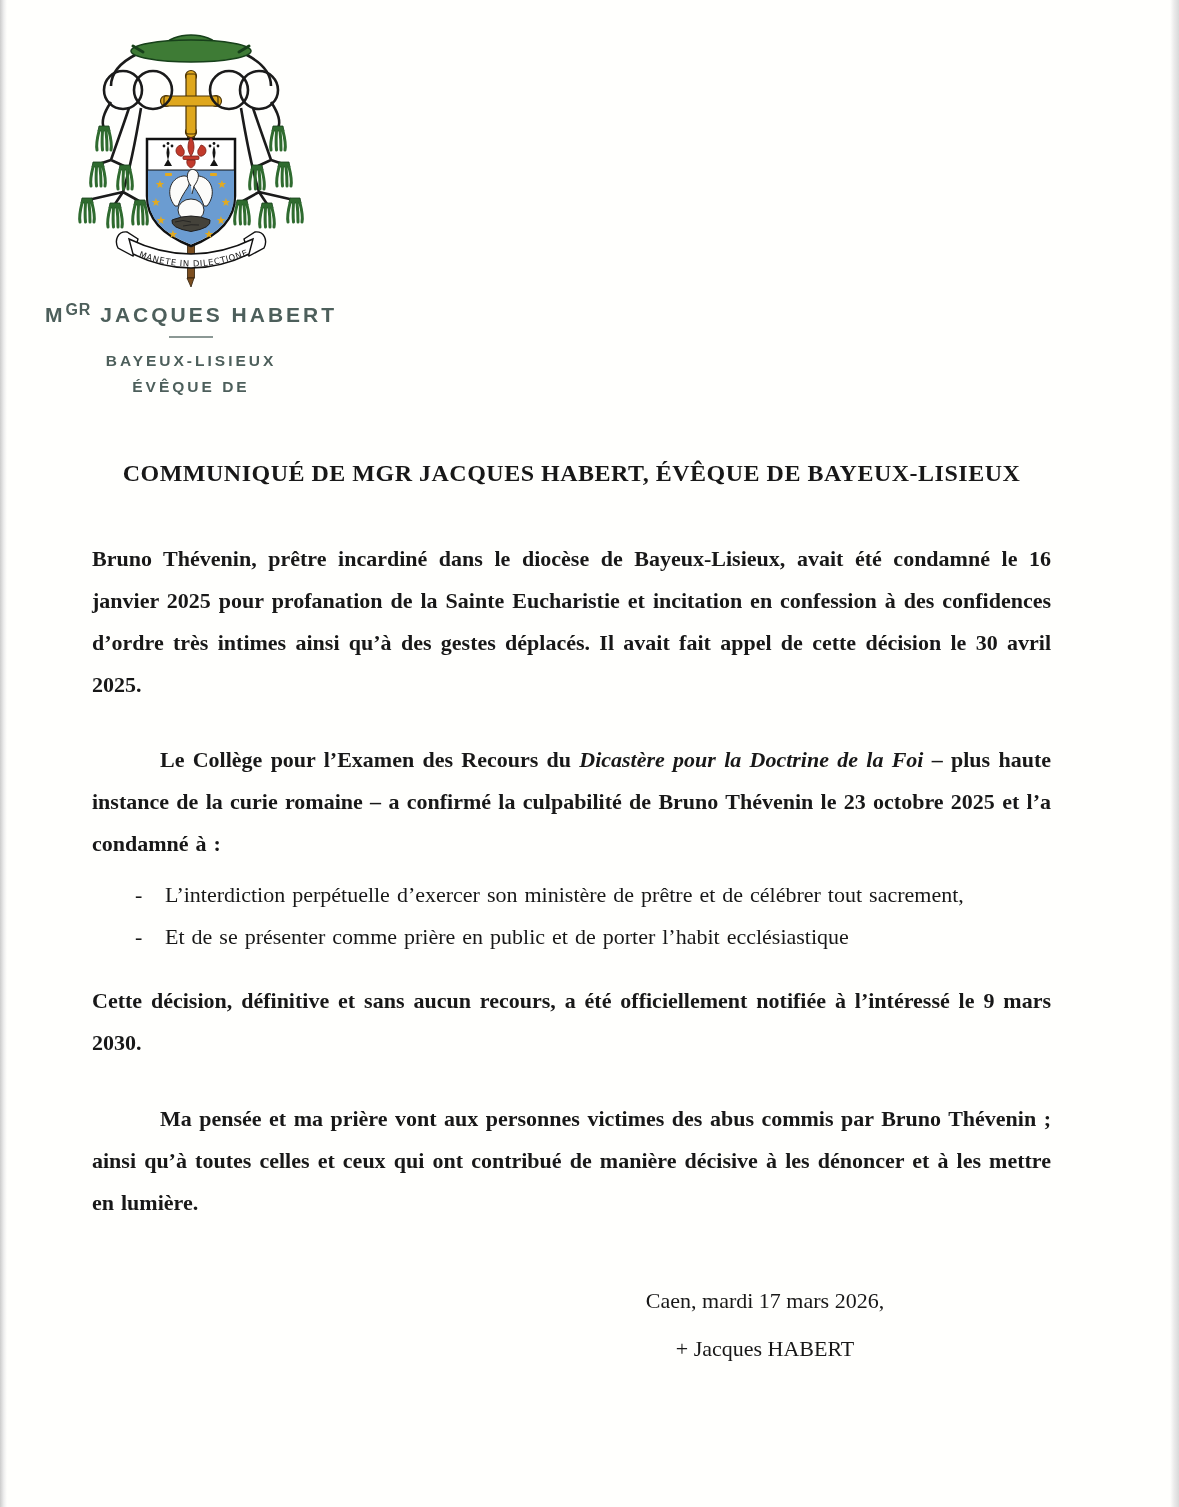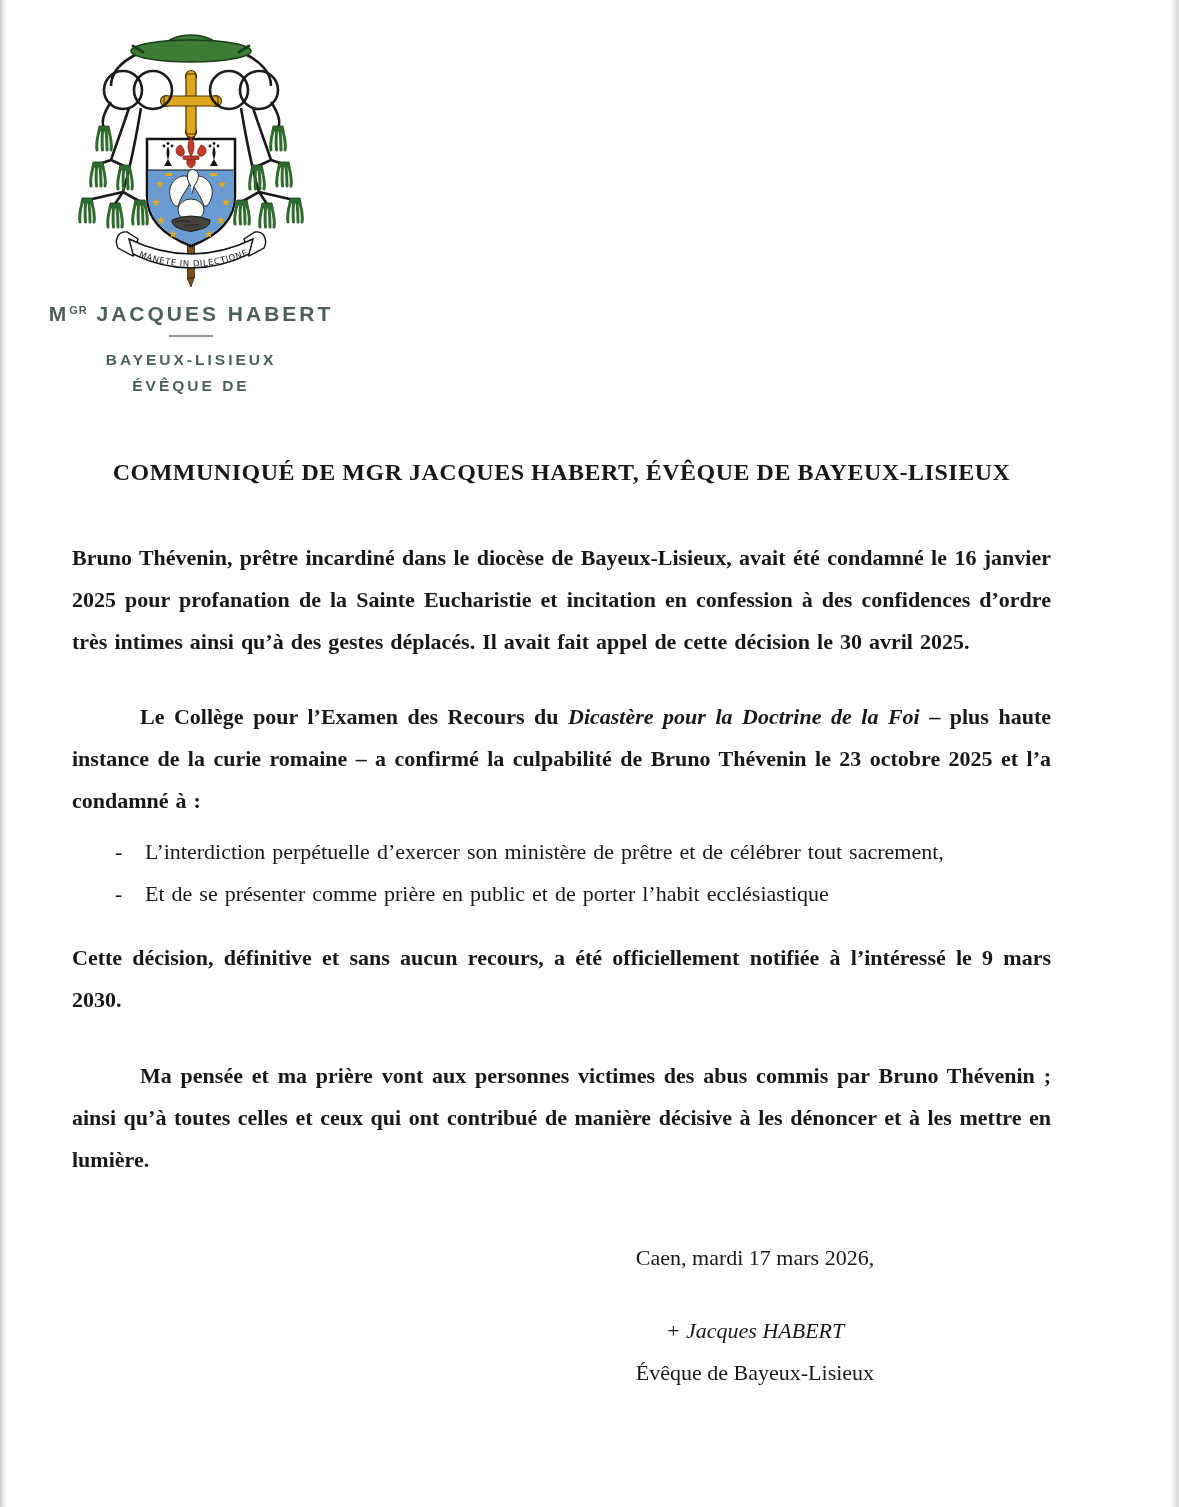--- a/index.html
+++ b/index.html
@@ -25,50 +25,50 @@
     color:#4d5f5b;
     font-family:"Liberation Sans", sans-serif;
   }
   .crest { display:block; margin:0 auto; }
   .lh-name {
     margin-top:10px;
     font-size:21px; font-weight:bold; letter-spacing:3px;
     line-height:24px; white-space:nowrap;
   }
   .lh-name sup {
-    font-size:11px; letter-spacing:1px;
+    font-size:16px; letter-spacing:1px;
     vertical-align:7px;
   }
   .lh-rule {
     width:44px; height:0; border-top:2px solid #8b9894;
     margin:9px auto 10px;
   }
   .lh-sub { font-size:15.5px; font-weight:bold; letter-spacing:3px; line-height:26px; }
   
   main {
-    padding:0 128px 0 72px;
+    padding:0 128px 0 92px;
     font-size:22px; line-height:42px;
     text-align:justify;
   }
   h1 {
     font-size:24px; font-weight:bold; letter-spacing:0.5px;
     text-align:center; line-height:30px;
     margin:58px 0 50px;
   }
   main p { margin:0 0 33px; word-spacing:1.5px;font-weight:bold; }
   .indent { text-indent:68px; }
   .p2 { margin-bottom:9px; }
   .p3 { margin-bottom:34px; }
   .p4 { margin-bottom:0; }
   .bullets { margin:0 0 22px; }
   .bullet { display:flex; }
   .dash { flex:none; width:30px; padding-left:43px; box-sizing:content-box; }
   .btext { flex:1; word-spacing:1.5px; }
   .signature { margin:56px 0 0 387px; line-height:42px; text-align:center; }
-  .sig-name { margin-top:31px;font-style:italic; }
+  .sig-name { margin-top:6px; }
 </style>
 </head>
 <body>
 
 <div class="edge-left"></div>
 <div class="edge-right"></div>
 
 <header>
 
   <svg class="crest" width="250" height="262" viewBox="0 0 240 262" aria-hidden="true">
@@ -212,15 +212,14 @@
     </div>
   </div>
 
   <p class="p3">Cette décision, définitive et sans aucun recours, a été officiellement notifiée à l’intéressé le 9 mars 2030.</p>
 
   <p class="indent p4">Ma pensée et ma prière vont aux personnes victimes des abus commis par Bruno Thévenin ; ainsi qu’à toutes celles et ceux qui ont contribué de manière décisive à les dénoncer et à les mettre en lumière.</p>
 
   <div class="signature">
     <div>Caen, mardi 17 mars 2026,</div>
     <div class="sig-name">+ Jacques HABERT</div>
-    <div>Évêque de Bayeux-Lisieux</div>
   </div>
 </main>
 
 </body></html>

